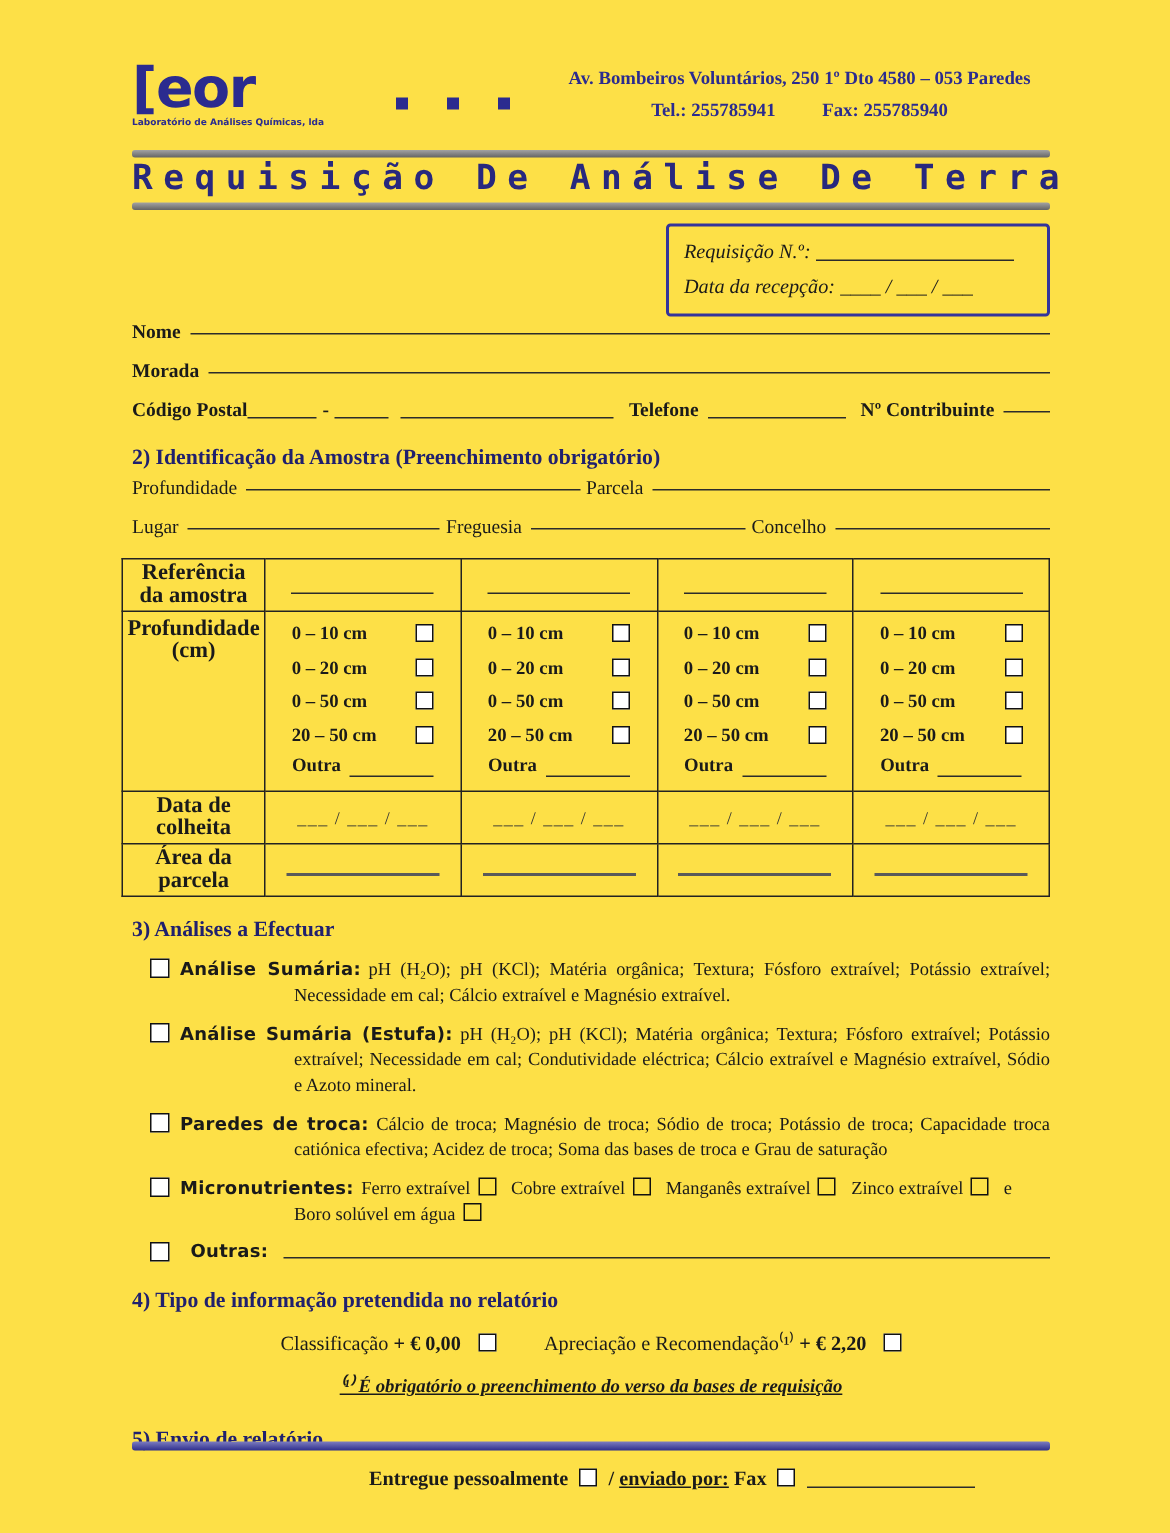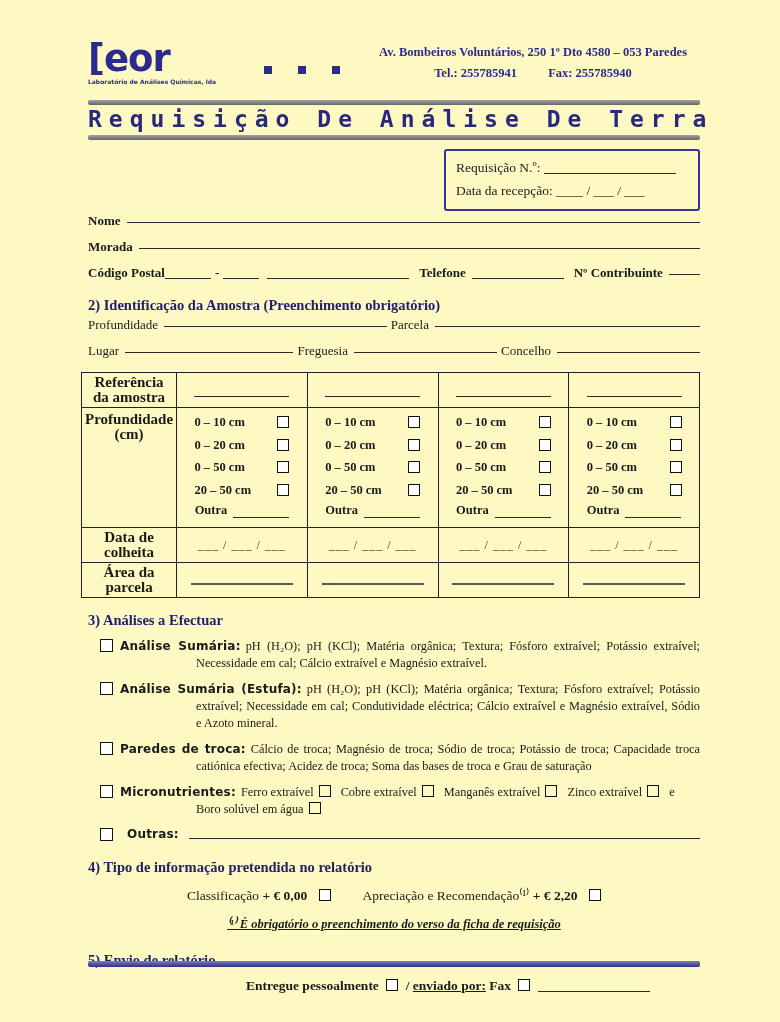--- a/index.html
+++ b/index.html
@@ -1,35 +1,35 @@
 <!DOCTYPE html>
 <html><head>
 <meta charset="utf-8">
 <style>
   * { margin:0; padding:0; box-sizing:border-box; }
   html,body { background:#ffffff; }
   body { font-family:"Liberation Serif", serif; color:#1a1a1a; }
-  .page { position:relative; width:780px; height:1022px; background:#fef9c3; padding:42px 80px 0 88px; overflow:hidden; }
+  .page { position:relative; width:780px; height:1022px; background:#fde047; padding:42px 80px 0 88px; overflow:hidden; }
 
   
   .hdr { display:flex; align-items:flex-start; height:56px; }
   .logo-block { width:130px; }
   .logo { font-family:"DejaVu Sans", sans-serif; font-weight:800; font-size:37px; line-height:34px; color:#2b2b8f; letter-spacing:-1px; }
   .logo-caption { font-family:"DejaVu Sans", sans-serif; font-size:6px; font-weight:bold; color:#2b2b8f; margin-top:2px; white-space:nowrap; }
   .dots { margin-left:48px; margin-top:18px; white-space:nowrap; }
   .dots i { display:inline-block; width:8px; height:8px; background:#2b2b8f; margin-right:26px; }
   .addr { margin-left:auto; width:340px; text-align:center; color:#2b2b8f; font-weight:bold; font-size:12.5px; line-height:21px; }
   .telfax span { margin:0 14px; }
 
   
   .rule { height:5px; background:linear-gradient(to bottom,#a3a3a3,#646464); border-radius:2px; margin-top:2px; }
   .title { font-family:"DejaVu Sans Mono", monospace; font-weight:bold; color:#28287e; font-size:23px; letter-spacing:7px; text-align:center; line-height:27px; padding:1px 0 0 0; white-space:nowrap; }
 
   
-  .req-box { margin:9px 0 0 auto; width:256px; border:2px solid #34349b; border-radius:3px; padding:5px 10px 7px 10px; font-size:13.5px; line-height:23px; }
+  .req-box { margin:9px 0 0 auto; width:256px; border:2px solid #34349b; border-radius:3px; padding:5px 10px 7px 10px; font-style:italic; font-size:13.5px; line-height:23px; }
   .bl { display:inline-block; border-bottom:1px solid #2b2b2b; height:14px; vertical-align:-2px; }
   .w135 { width:132px; } .w95 { width:95px; } .w58 { width:56px; } .w115 { width:112px; }
 
   
   h2.sec { color:#20206e; font-weight:bold; font-size:14.5px; line-height:19px; }
   .frow { display:flex; align-items:flex-start; font-size:13px; }
   .frow b { white-space:nowrap; }
   .frow .lbl { white-space:nowrap; }
   .fill { flex:1 1 auto; border-bottom:1.2px solid #2b2b2b; height:10px; margin:0 4px 2px 6px; }
   .fill.last { margin-right:0; }
@@ -288,21 +288,21 @@
   <h2 class="sec mt17">4) Tipo de informação pretendida no relatório</h2>
   <div class="center-line">
     <span>Classificação</span>
     <span class="price">+ € 0,00</span>
     <span class="cb"></span>
     <span class="opt2gap"></span>
     <span>Apreciação e Recomendação⁽¹⁾</span>
     <span class="price">+ € 2,20</span>
     <span class="cb"></span>
   </div>
-  <div class="footnote"><span>⁽¹⁾ É obrigatório o preenchimento do verso da ficha de requisição</span></div>
+  <div class="footnote"><span>⁽¹⁾ É obrigatório o preenchimento do verso da bases de requisição</span></div>
 
   <h2 class="sec" style="margin-top:19px">5) Envio de relatório</h2>
   <div class="send-line">
     <span>Entregue pessoalmente</span>
     <span class="cb"></span>
     <span>/</span>
     <span class="und">enviado por:</span>
     <span>Fax</span>
     <span class="cb"></span>
     <span class="bl w115"></span>

